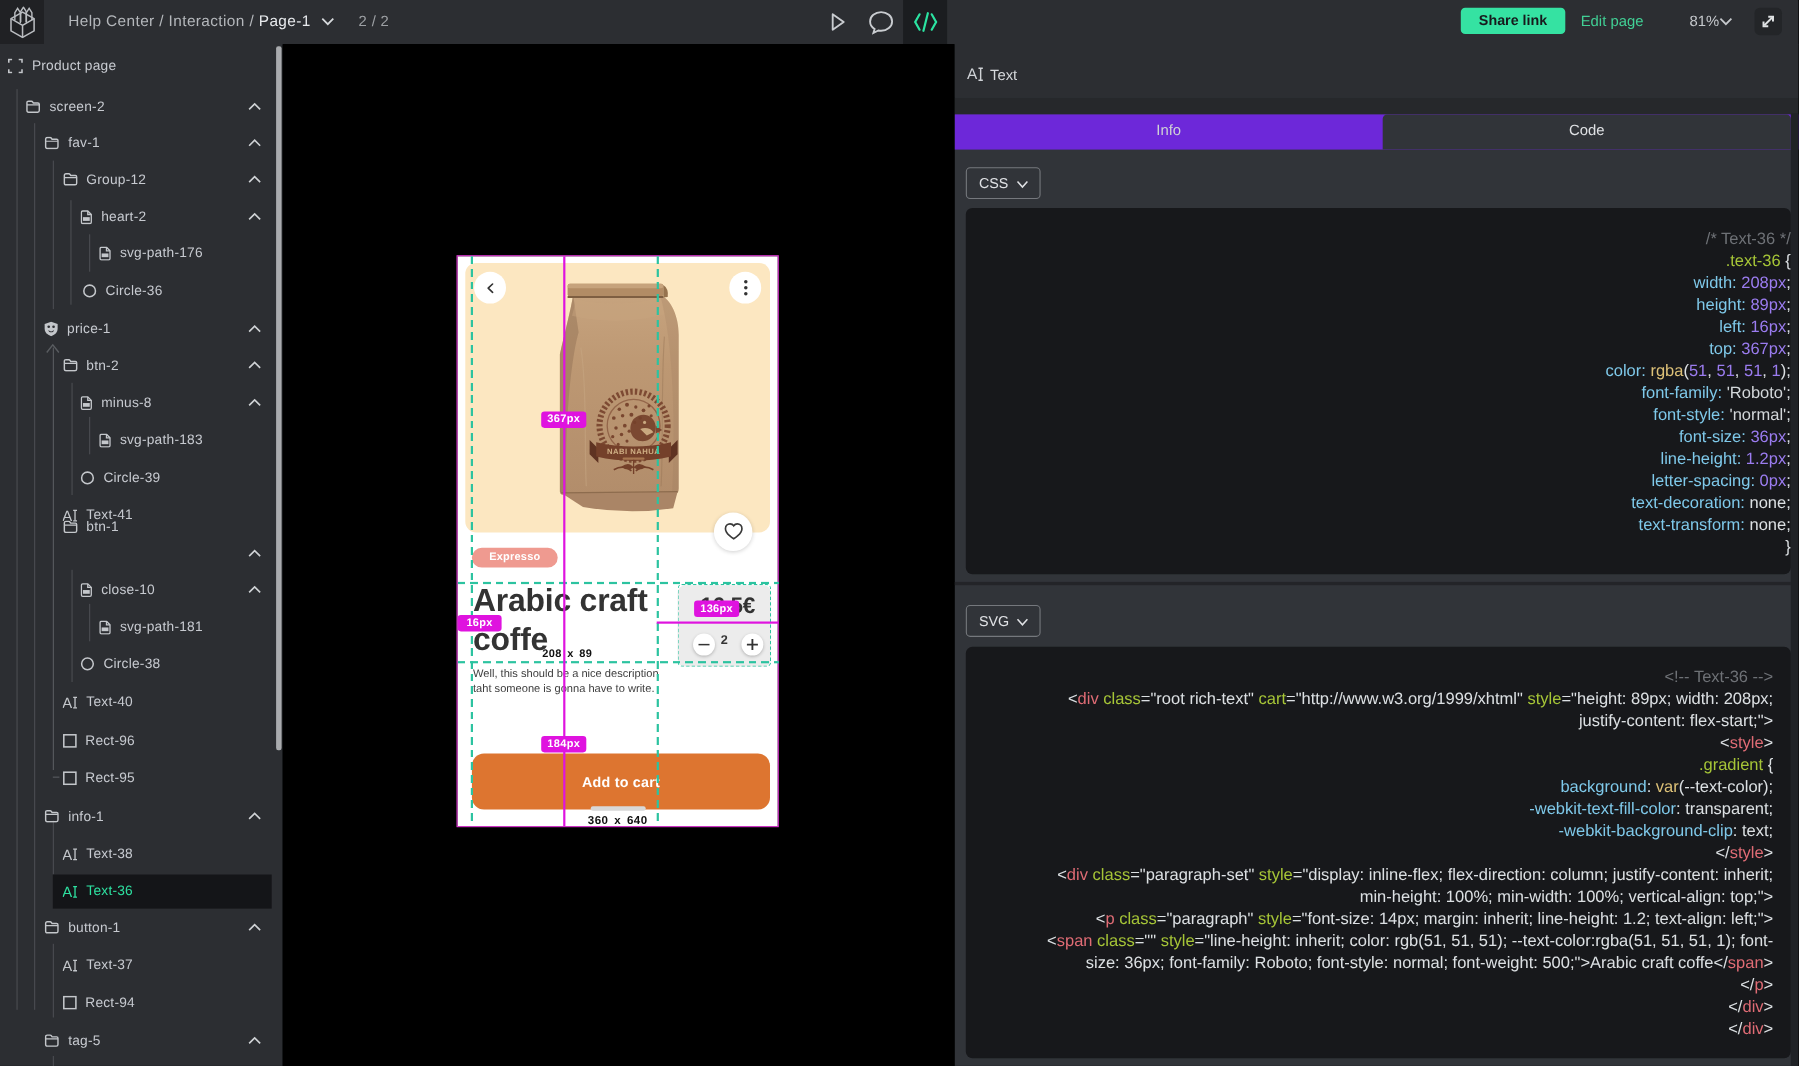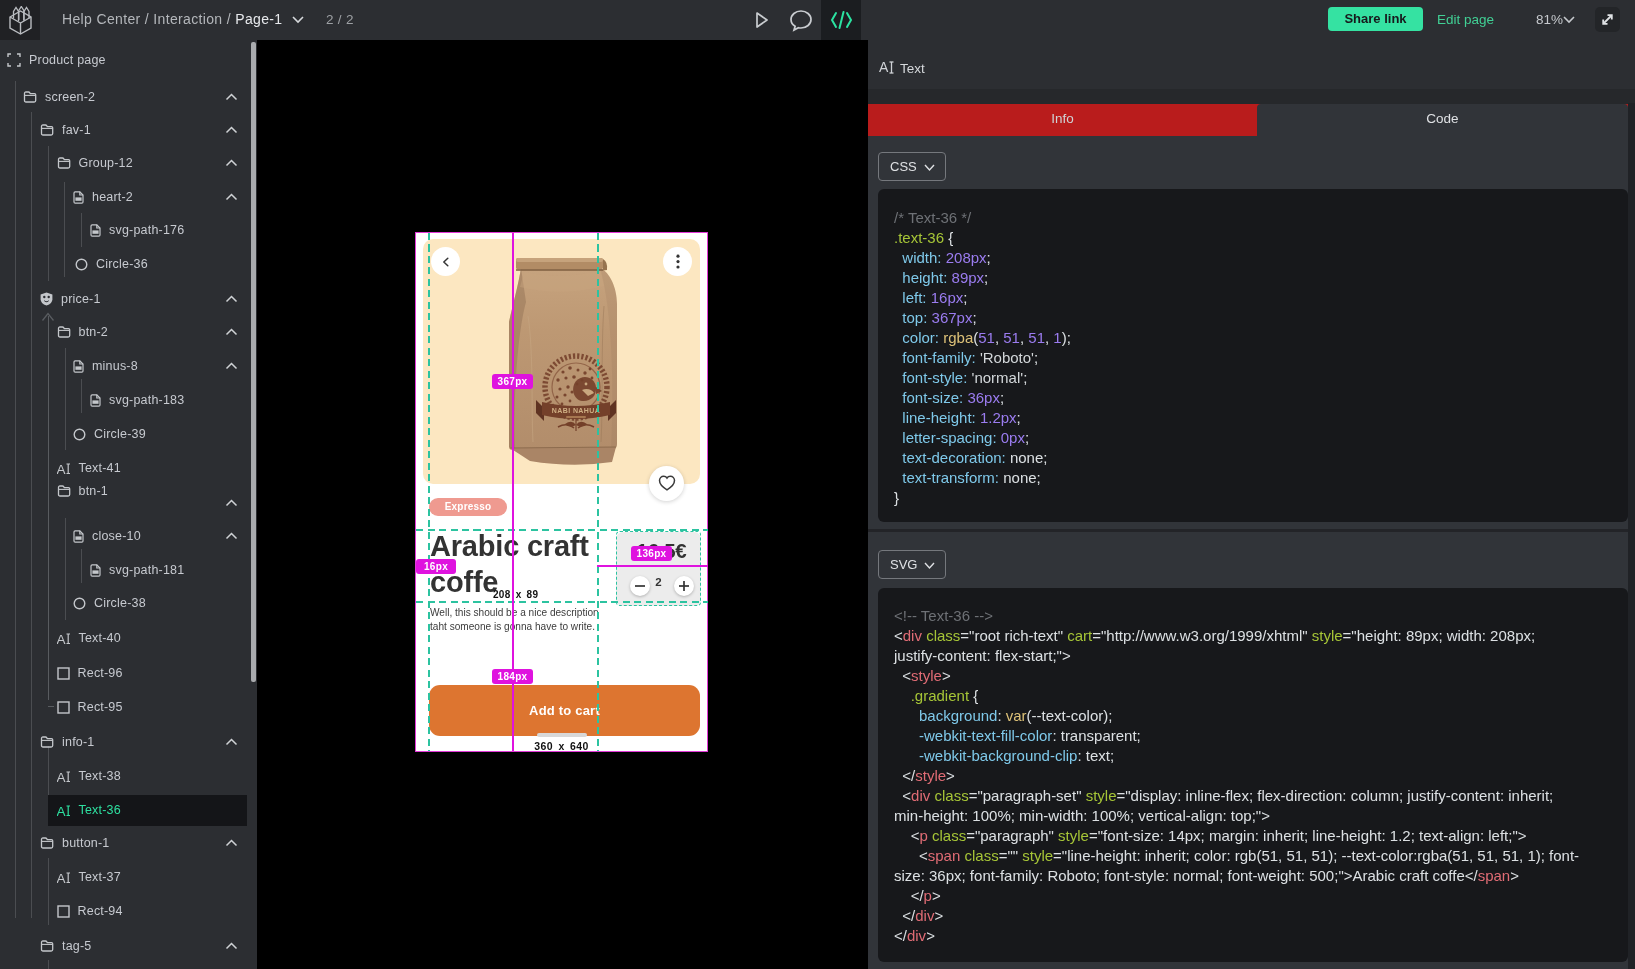--- a/index.html
+++ b/index.html
@@ -51,28 +51,28 @@
 .vdash { position:absolute; width:1.5px; top:193px; height:518px; background:repeating-linear-gradient(to bottom,#2cc3a0 0 7px,transparent 7px 11.5px); }
 .hdash { position:absolute; height:1.5px; left:159px; width:292px; background:repeating-linear-gradient(to right,#2cc3a0 0 7px,transparent 7px 11.5px); }
 .mline { position:absolute; background:#df13df; }
 .badge { position:absolute; height:15px; background:#df13df; border-radius:3px; color:#fff; font-size:10px; font-weight:bold; text-align:center; line-height:15px; letter-spacing:.3px; }
 
 
 #panel { position:absolute; left:868px; top:40px; width:767px; height:929px; background:#313439; }
 #phead { position:absolute; left:0; top:0; width:767px; height:49px; background:#2c2e32; }
 #pstrip { position:absolute; left:0; top:49px; width:767px; height:15px; background:#26282b; }
 #ptext { position:absolute; left:32px; top:21px; font-size:13.5px; color:#d6d9dc; }
-#tabs { position:absolute; left:0; top:64px; width:767px; height:32px; background:#b91c1c; }
+#tabs { position:absolute; left:0; top:64px; width:767px; height:32px; background:#6d28d9; }
 #tabcode { position:absolute; left:389px; top:0px; width:371px; height:32px; background:#313439; border-radius:4px 4px 0 0; }
 #tabinfo-l { position:absolute; left:0; top:0; width:389px; height:32px; text-align:center; line-height:30px; font-size:13.5px; color:#cfd2d5; }
 #tabcode-l { position:absolute; width:371px; text-align:center; line-height:30px; font-size:13.5px; color:#dfe1e4; }
 #gutter { position:absolute; left:760px; top:63px; width:7px; height:866px; background:#202226; }
 .drop { position:absolute; left:10px; width:68px; height:29px; border:1px solid #75787d; border-radius:4px; color:#dfe1e4; font-size:13px; line-height:27px; padding-left:11px; }
 .code { position:absolute; left:10px; width:750px; background:#17181b; border-radius:6px; font-size:15px; color:#dce0e3; }
-.code .ln { height:20px; line-height:20px; white-space:pre; }
+.code .ln { height:20px; line-height:20px; white-space:pre;text-align:right; }
 #divider { position:absolute; left:0; top:489px; width:760px; height:3px; background:#232428; }
 .c { color:#6e7176; } 
 .g { color:#a6c537; } 
 .b { color:#7fc9ea; } 
 .p { color:#9b7cf0; } 
 .y { color:#ddc178; } 
 .t { color:#e06c75; } 
 .s { color:#d3d7da; } 
 </style>
 </head>
@@ -251,21 +251,21 @@
         <span>Circle-39</span>
       </div>
     <div class="row" style="left:56.5px;top:413px;">
         <svg width="14" height="13">
           <text x="-0.5" y="11.5" font-size="13.5" font-family="Liberation Sans" fill="#c4c7cb">A</text>
           <line x1="11.2" y1="2" x2="11.2" y2="11.5" stroke="#c4c7cb" stroke-width="1.2"></line>
           <path d="M9.5 2 H13 M9.5 11.5 H13" stroke="#c4c7cb" stroke-width="1.2" fill="none"></path>
         </svg>
         <span>Text-41</span>
       </div>
-    <div class="row" style="left:56.5px;top:436px;">
+    <div class="row" style="left:56.5px;top:424px;">
         <svg width="14" height="12">
           <path d="M1.5 2.5 Q1.5 1 3 1 L5.5 1 Q6.3 1 6.8 1.8 L7.3 2.6 L11.5 2.6 Q12.7 2.6 12.7 3.8 L12.7 9.5 Q12.7 11 11.2 11 L3 11 Q1.5 11 1.5 9.5 Z" fill="none" stroke="#c4c7cb" stroke-width="1.3"></path>
           <line x1="1.5" y1="4.4" x2="12.7" y2="4.4" stroke="#c4c7cb" stroke-width="1.1"></line>
         </svg>
         <span>btn-1</span>
       </div>
     <svg class="chev" style="left:225px;top:459px" width="13" height="9">
         <polyline points="1.5,6.5 6.5,1.5 11.5,6.5" fill="none" stroke="#cfd2d5" stroke-width="1.5"></polyline>
       </svg>
     <div class="row" style="left:73px;top:481px;">

